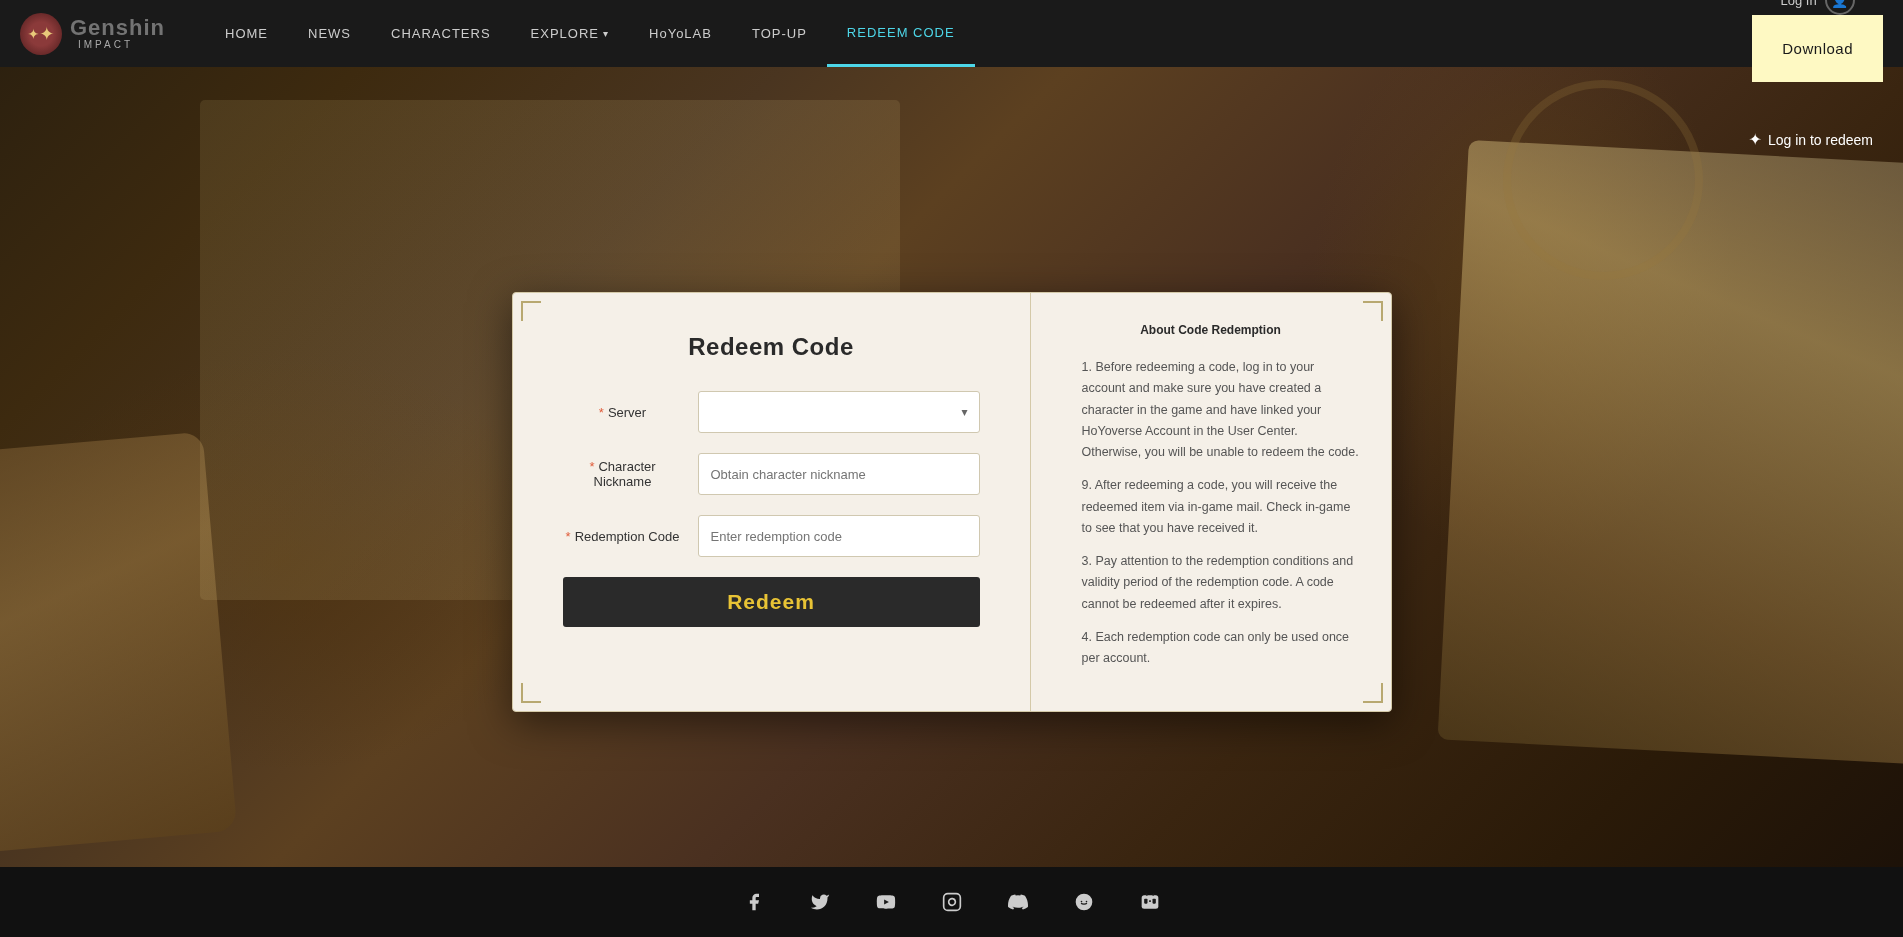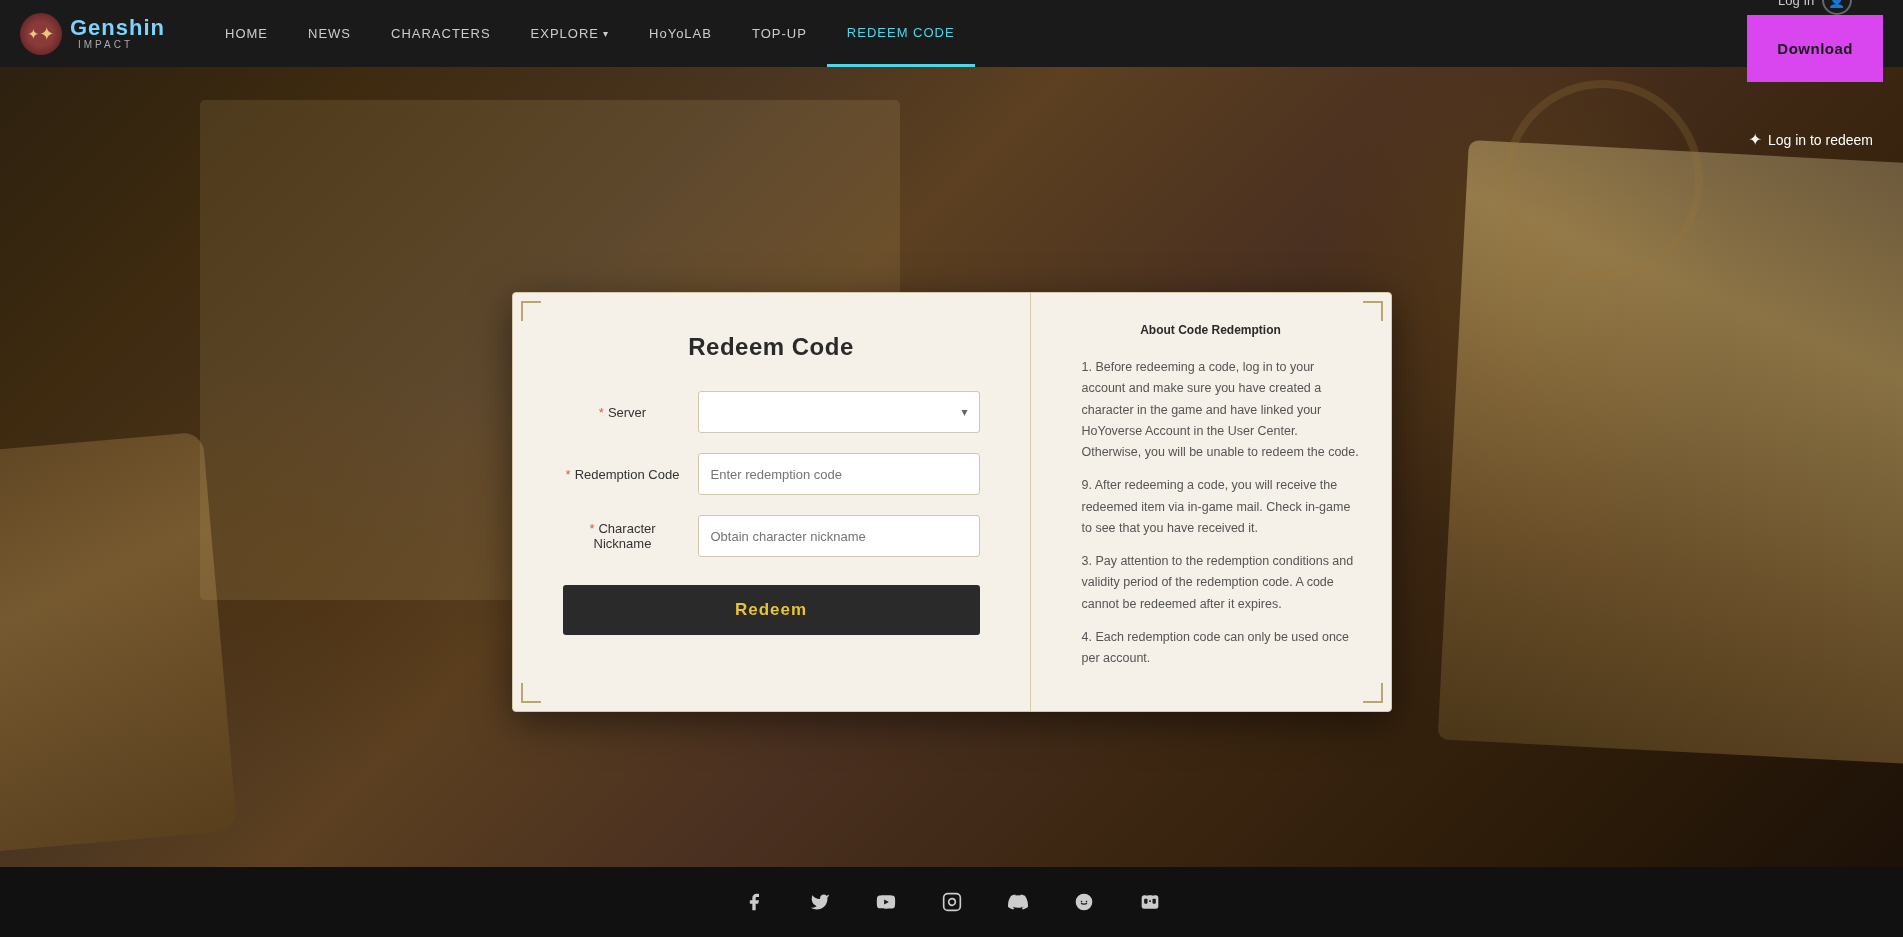--- a/index.html
+++ b/index.html
@@ -23,21 +23,21 @@
       display: flex; align-items: center; justify-content: center;
       font-size: 18px; color: #e8c97a;
       position: relative;
     }
     .logo-icon::before {
       content: '✦';
       font-size: 14px;
       color: #e8c97a;
     }
     .logo-text {
-      color: #7dd3fc;
+      color: #737373;
       font-size: 22px;
       font-weight: bold;
       letter-spacing: 1px;
       line-height: 1;
     }
     .logo-sub {
       color: #aaa;
       font-size: 10px;
       letter-spacing: 3px;
       margin-left: 8px;
@@ -76,24 +76,24 @@
       padding: 0 20px;
     }
     .user-circle {
       width: 30px; height: 30px;
       border: 2px solid #666;
       border-radius: 50%;
       display: flex; align-items: center; justify-content: center;
       font-size: 14px; color: #999;
     }
     .download-btn {
-      background: #d946ef;
+      background: #fef9c3;
       color: #1a1a1a;
       font-size: 15px;
-      font-weight: bold;
+      font-weight: normal;
       padding: 0 30px;
       height: 67px;
       display: flex; align-items: center;
       cursor: pointer;
       letter-spacing: 0.5px;
     }
 
     
     .hero-bg {
       width: 100%;
@@ -265,26 +265,26 @@
       color: #666;
       font-size: 12px;
       pointer-events: none;
     }
     .redeem-btn {
       display: block;
       width: 100%;
       height: 50px;
       background: #2a2a2a;
       color: #e8c335;
-      font-size: 17px;
+      font-size: 21px;
       font-weight: bold;
       border: none;
       border-radius: 3px;
       cursor: pointer;
-      margin-top: 28px;
+      margin-top: 20px;
       letter-spacing: 1px;
     }
 
     
     .info-section {
       width: 360px;
       padding: 30px 30px;
       overflow-y: auto;
       max-height: 420px;
     }
@@ -399,30 +399,30 @@
               <option value="europe">Europe</option>
               <option value="asia">Asia</option>
               <option value="sar">SAR</option>
             </select>
             <span class="select-chevron">▾</span>
           </div>
         </div>
 
         <div class="form-row">
           <div class="form-label">
+            <span class="required-star">*</span><span>Character Nickname</span>
+          </div>
+          <input type="text" class="form-input" placeholder="Obtain character nickname" style="">
+        </div>
+
+        <div class="form-row">
+          <div class="form-label">
             <span class="required-star">*</span><span>Redemption Code</span>
           </div>
           <input type="text" class="form-input" placeholder="Enter redemption code" style="">
-        </div>
-
-        <div class="form-row">
-          <div class="form-label">
-            <span class="required-star">*</span><span>Character Nickname</span>
-          </div>
-          <input type="text" class="form-input" placeholder="Obtain character nickname" style="">
         </div>
 
         <button class="redeem-btn">Redeem</button>
       </div>
 
       <div class="info-section">
         <h3 class="info-title">About Code Redemption</h3>
         <div class="info-text">
           <p>1. Before redeeming a code, log in to your account and make sure you have created a character in the game and have linked your HoYoverse Account in the User Center. Otherwise, you will be unable to redeem the code.</p>
           <p>9. After redeeming a code, you will receive the redeemed item via in-game mail. Check in-game to see that you have received it.</p>

